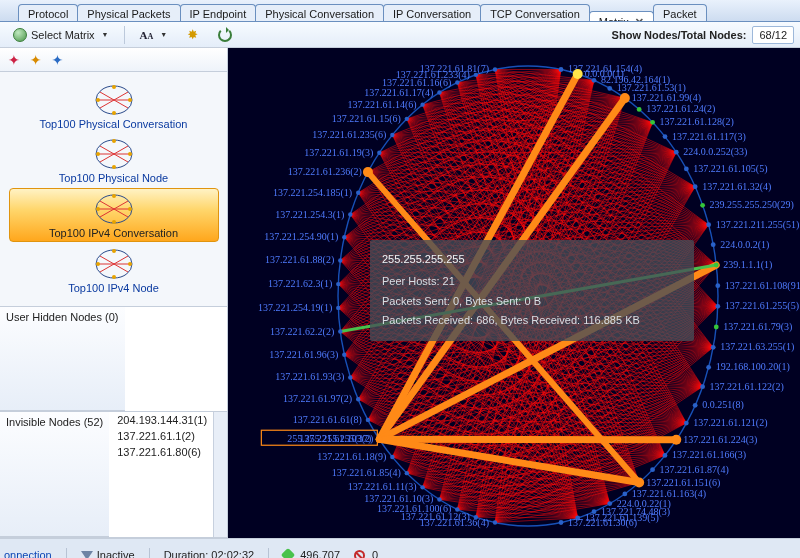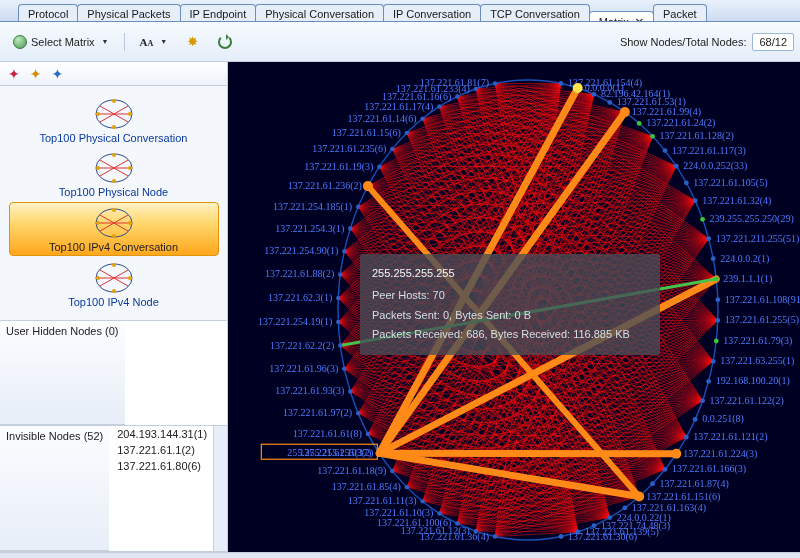--- a/index.html
+++ b/index.html
@@ -56,21 +56,21 @@
     font-weight: 400;
     top: 10px;
     padding-top:4px;
   }
   .tab .x { margin-left:6px; color:#555; font-weight:bold;}
 
   
   .toolbar {
     display:flex;
     align-items:center;
-    height:40px;
+    height:26px;
     background:linear-gradient(#f7fbff,#e4edf9);
     border-bottom:1px solid var(--divider);
     padding:0 6px;
     gap:6px;
   }
   .tool-btn {
     display:inline-flex; align-items:center; gap:4px;
     padding:2px 6px; border:1px solid transparent; border-radius:3px; cursor:pointer;
   }
   .tool-drop::after { content:"▼"; font-size:7px; margin-left:3px; color:#333;}
@@ -139,21 +139,21 @@
   .side-scroll{
     position:absolute; right:0; top:0; bottom:0; width:14px;
     background:#e8eef7; border-left:1px solid #c7d0de;
   }
 
   
   .canvas-wrap{flex:1; background:var(--canvas-bg); position:relative; overflow:hidden;}
   svg.net{position:absolute;inset:0;}
   .iplabel{font-family:Tahoma; font-size:10px; fill:#4f7bff;}
   .tooltip{
-    position:absolute; left:132px; top:192px; width:300px; padding:10px 12px;
+    position:absolute; left:142px; top:192px; width:324px; padding:10px 12px;
     background:rgba(70,78,88,0.78); color:#d9dee4; font-size:11px;
     border-radius:2px; line-height:1.8;
   }
   .tooltip .t-title{color:#f2f4f7; margin-bottom:2px;}
 
   
   .statusbar{
     height:32px; display:flex; align-items:center; gap:14px;
     padding:0 4px; background:var(--status-bg); border-top:1px solid var(--divider);
     font-size:11px; color:#222;
@@ -189,21 +189,21 @@
   <div class="tool-btn tool-drop">
     <span class="ico-font">A<span style="font-size:8px">A</span></span>
   </div>
   <div class="tool-btn">
     <span class="ico-star">✸</span>
   </div>
   <div class="tool-btn">
     <span class="ico-refresh"></span>
   </div>
   <div class="spacer"></div>
-  <span style="font-weight:normal;">Show Nodes/Total Nodes:</span>
+  <span style="font-weight:bold;">Show Nodes/Total Nodes:</span>
   <span class="nodes-box">68/12</span>
 </div>
 
 <div class="main">
 
   <div class="sidebar">
     <div class="side-tools">
       <span class="wand r">✦</span>
       <span class="wand o">✦</span>
       <span class="wand b">✦</span>
@@ -858,21 +858,21 @@
         <text x="356.6920571284597" y="472.99448480498484" text-anchor="start" class="iplabel" fill="#4f7bff">137.221.61.139(5)</text>
         <circle cx="332.99315375671677" cy="474.5057831928078" r="2.4" fill="#2a61c9"></circle>
         <text x="339.99315375671677" y="477.5057831928078" text-anchor="start" class="iplabel" fill="#4f7bff">137.221.61.30(6)</text>
         <rect x="33.342686421639314" y="382.2365365488174" width="116" height="15" fill="none" stroke="#ff8a17" stroke-width="1.2"></rect>
         <text x="143.3426864216393" y="394.2365365488174" text-anchor="end" class="iplabel" fill="#ffb060">255.255.255.255(37)</text>
         <circle cx="151.3426864216393" cy="391.2365365488174" r="3" fill="#ff8a17"></circle>
         <circle cx="139.9208115983616" cy="124.10777100740678" r="5" fill="#ff8a17"></circle>
       </svg>
     <div class="tooltip">
       <div class="t-title">255.255.255.255</div>
-      <div>Peer Hosts: 70</div>
+      <div>Peer Hosts: 21</div>
       <div>Packets Sent: 0, Bytes Sent: 0  B</div>
       <div>Packets Received: 686, Bytes Received: 116.885 KB</div>
     </div>
   </div>
 
 </div>
 
 <div class="statusbar">
   <span class="st-link">onnection</span>
   <span class="sep"></span>

